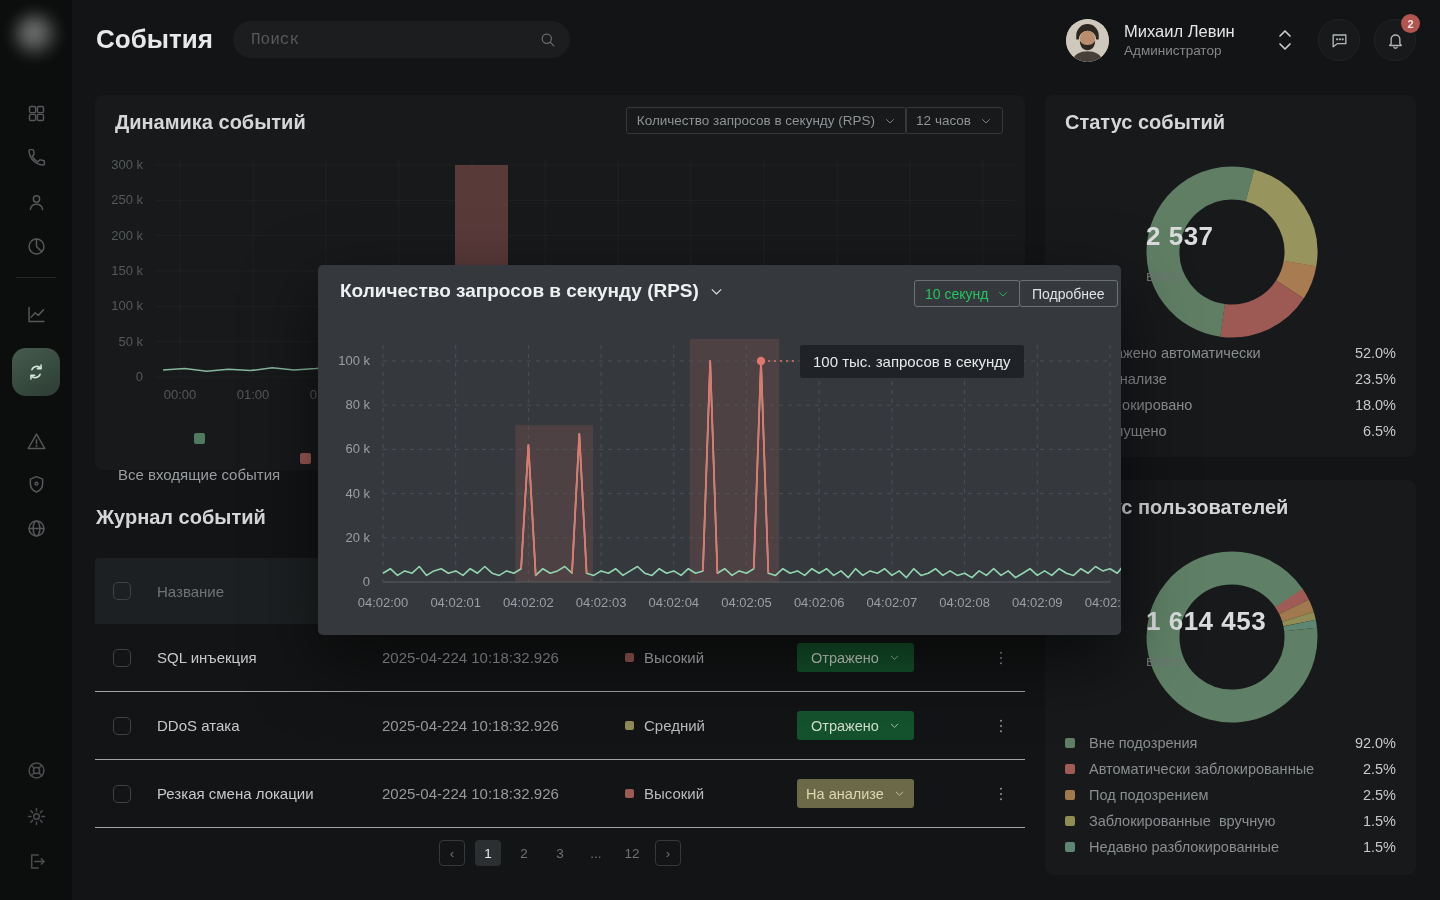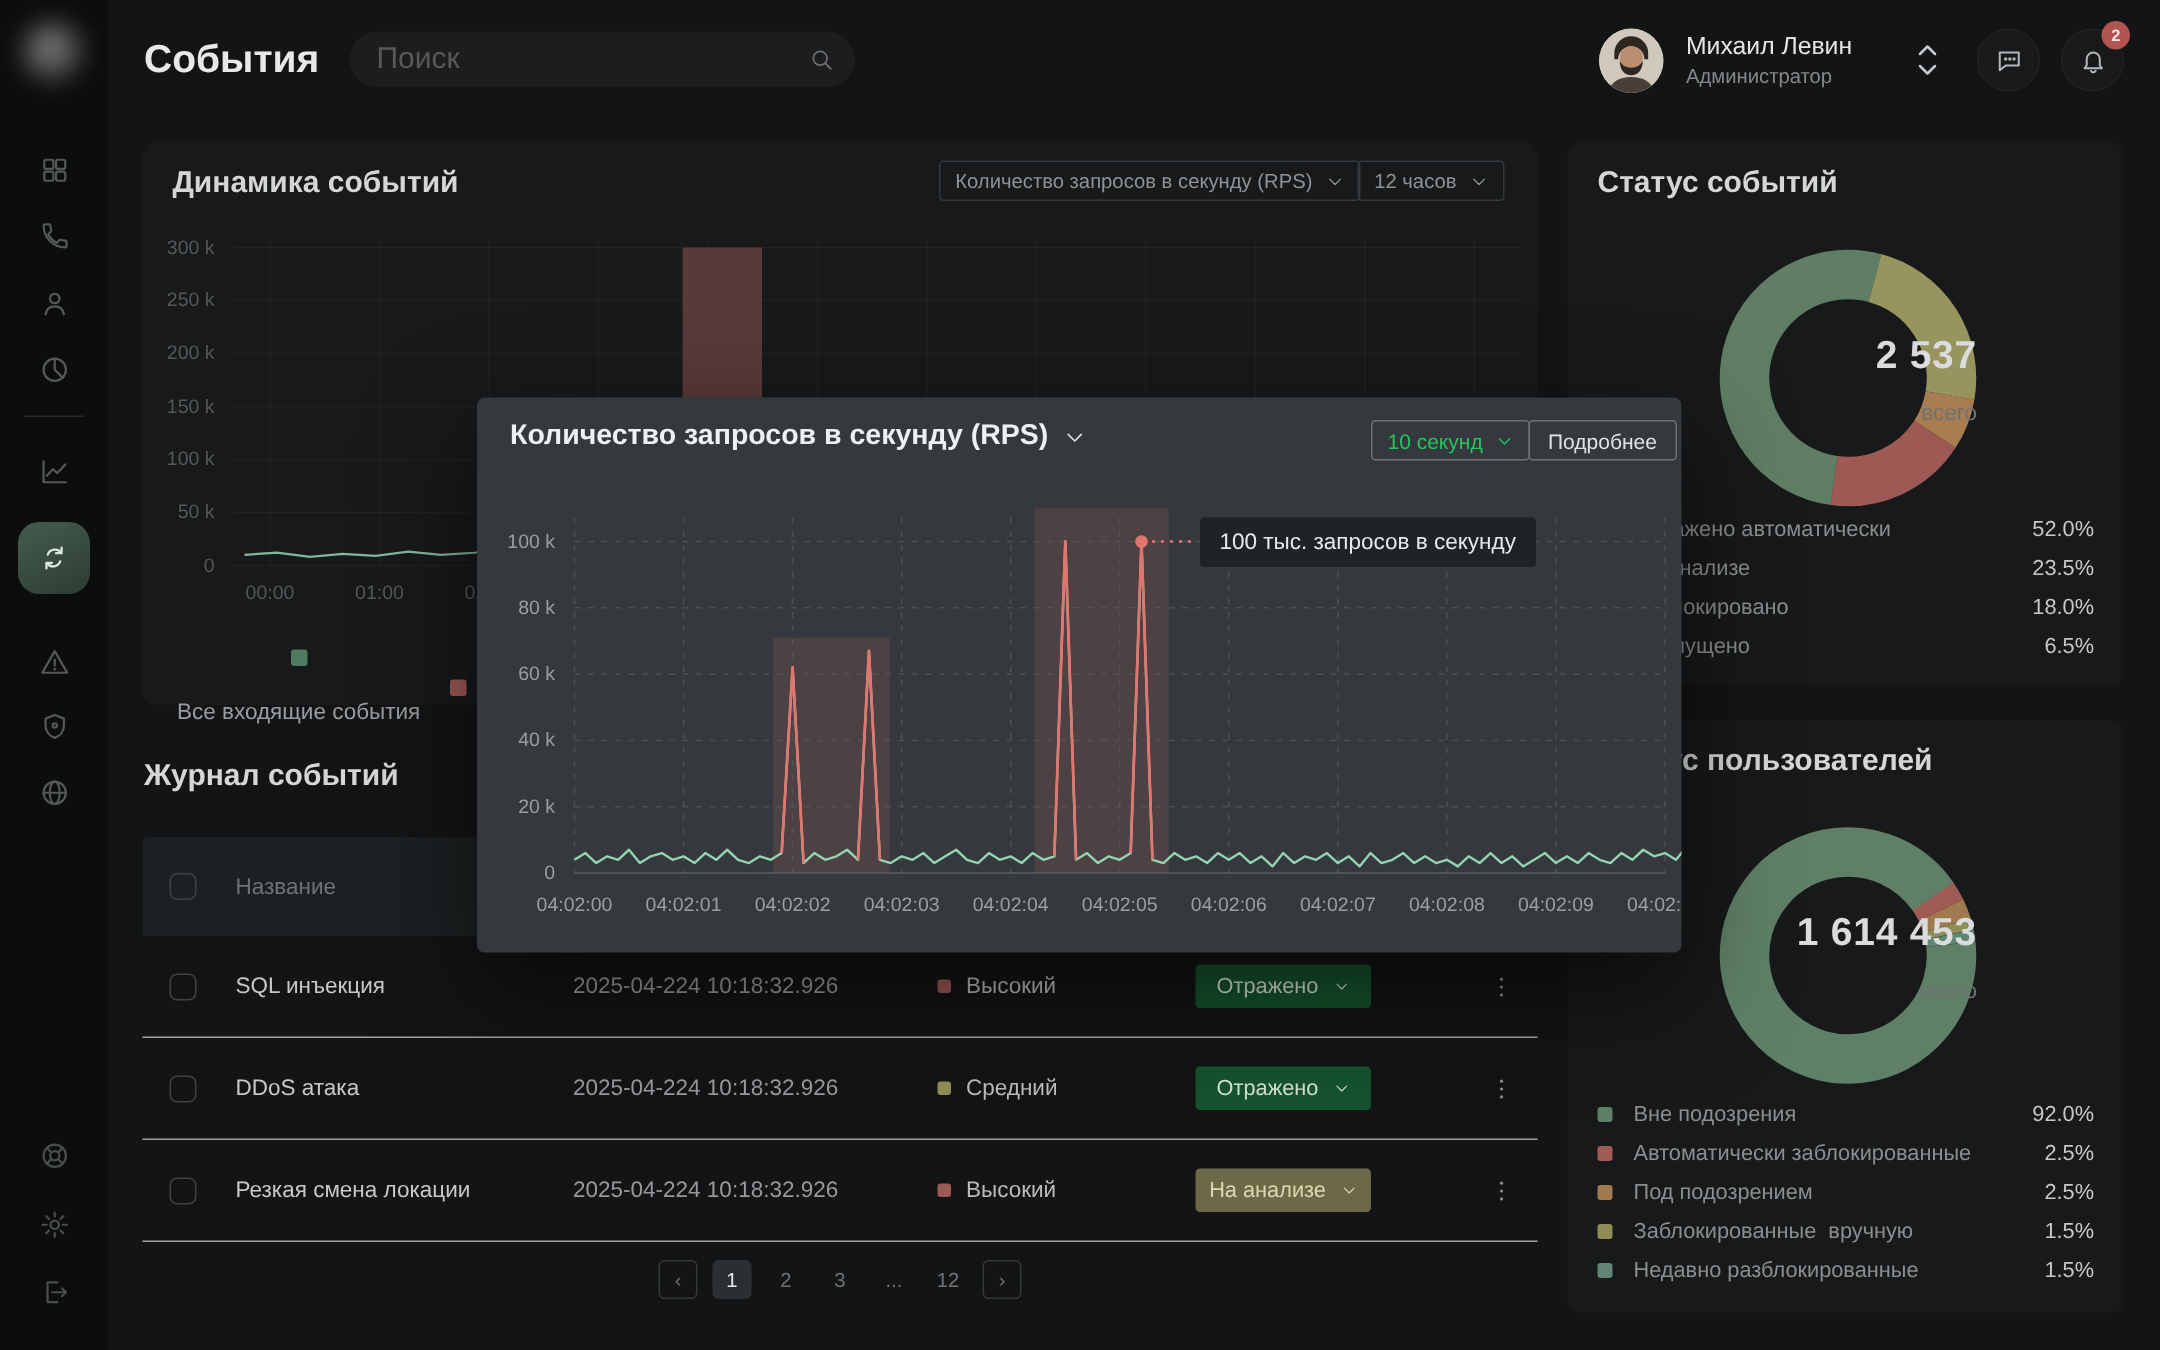--- a/index.html
+++ b/index.html
@@ -13,21 +13,21 @@
 .side-item{position:absolute;left:50%;transform:translateX(-50%);width:44px;height:36px;display:flex;align-items:center;justify-content:center;color:#55585a;cursor:pointer}
 .side-item svg{width:21px;height:21px}
 .side-item.active{width:48px;height:48px;border-radius:14px;background:linear-gradient(150deg,#465b4d,#2c3d33);color:#dcead f;color:#d9e7dc}
 .side-item.active svg{width:22px;height:22px}
 .side-divider{position:absolute;left:16px;width:40px;height:1px;background:#26282a}
 .side-bottom .side-item{color:#4a4d4f}
 
 .topbar{position:absolute;left:72px;top:0;width:1368px;height:80px}
 .page-title{position:absolute;left:24px;top:24px;font-size:26px;font-weight:700;color:#e6e8e9}
 .search{position:absolute;left:161px;top:21px;width:337px;height:37px;background:#1b1d1f;border-radius:19px;display:flex;align-items:center;padding:0 14px 0 18px}
-.search input{flex:1;background:transparent;border:0;outline:none;color:#a9acae;font-size:20px;font-family:Liberation Sans, sans-serif}
+.search input{flex:1;background:transparent;border:0;outline:none;color:#a9acae;font-size:16px;font-family:Liberation Mono, monospace}
 .search input::placeholder{color:#57595b}
 .search svg{width:17px;height:17px;color:#6b6e70}
 .avatar{position:absolute;left:994px;top:19px;width:43px;height:43px;border-radius:50%;overflow:hidden;background:#cfc8bd}
 .u-name{position:absolute;left:1052px;top:22px;font-size:16.5px;color:#e3e5e6}
 .u-role{position:absolute;left:1052px;top:43px;font-size:13.5px;color:#85888a}
 .updown{position:absolute;left:1204px;top:28px;width:18px;height:24px;color:#c9ccce;cursor:pointer}
 .circ-btn{position:absolute;top:19px;width:42px;height:42px;border-radius:50%;background:#17191a;border:1px solid #202325;display:flex;align-items:center;justify-content:center;color:#b4b7b9;cursor:pointer}
 .circ-btn svg{width:19px;height:19px}
 .badge{position:absolute;left:26px;top:-6px;min-width:19px;height:19px;border-radius:10px;background:#b25551;color:#f2e7e6;font-size:11px;font-weight:700;display:flex;align-items:center;justify-content:center;padding:0 4px}
 
@@ -50,21 +50,21 @@
 .status-btn.green{background:#14532d;color:#d3decf}
 .status-btn.olive{background:#6b6948;color:#ddd7ad}
 .kebab{justify-self:end;color:#8c8f92;cursor:pointer}
 .kebab svg{width:18px;height:18px}
 .pagination{position:absolute;left:95px;top:840px;width:930px;display:flex;justify-content:center;gap:10px}
 .pg{width:26px;height:26px;display:flex;align-items:center;justify-content:center;font-size:13.5px;color:#6f7376;cursor:pointer;border-radius:4px}
 .pg.nav{border:1px solid #35383b;color:#6f7274}
 .pg.active{background:#2c2f31;color:#e7e9ea}
 
 .donut-wrap{position:absolute;left:101px;top:71px;width:172px;height:172px}
-.donut-center{position:absolute;left:101px;top:71px;width:172px;height:172px;display:flex;flex-direction:column;align-items:flex-end;justify-content:center;text-align:center}
+.donut-center{position:absolute;left:101px;top:71px;width:172px;height:172px;display:flex;flex-direction:column;align-items:flex-start;justify-content:center;text-align:center}
 .donut-total{font-size:26px;font-weight:700;color:#d9dbdc;letter-spacing:.5px}
 .donut-sub{font-size:15px;color:#6f7375;margin-top:15px}
 .legend{position:absolute;left:20px;right:20px}
 .leg-row{display:grid;grid-template-columns:24px 1fr auto;align-items:center;height:26px}
 .leg-row i{width:10px;height:10px;border-radius:2px}
 .leg-label{color:#8b8e90;font-size:14.5px;white-space:pre}
 .leg-pct{color:#c6c8ca;font-size:14.5px}
 
 .modal{position:absolute;left:318px;top:265px;width:803px;height:370px;background:#35383d;border-radius:5px;box-shadow:0 26px 70px rgba(0,0,0,.55);z-index:20}
 .modal-head{position:absolute;left:22px;top:15px;display:flex;align-items:center;gap:10px;color:#eef0f1;font-size:19px;font-weight:700;cursor:pointer}

